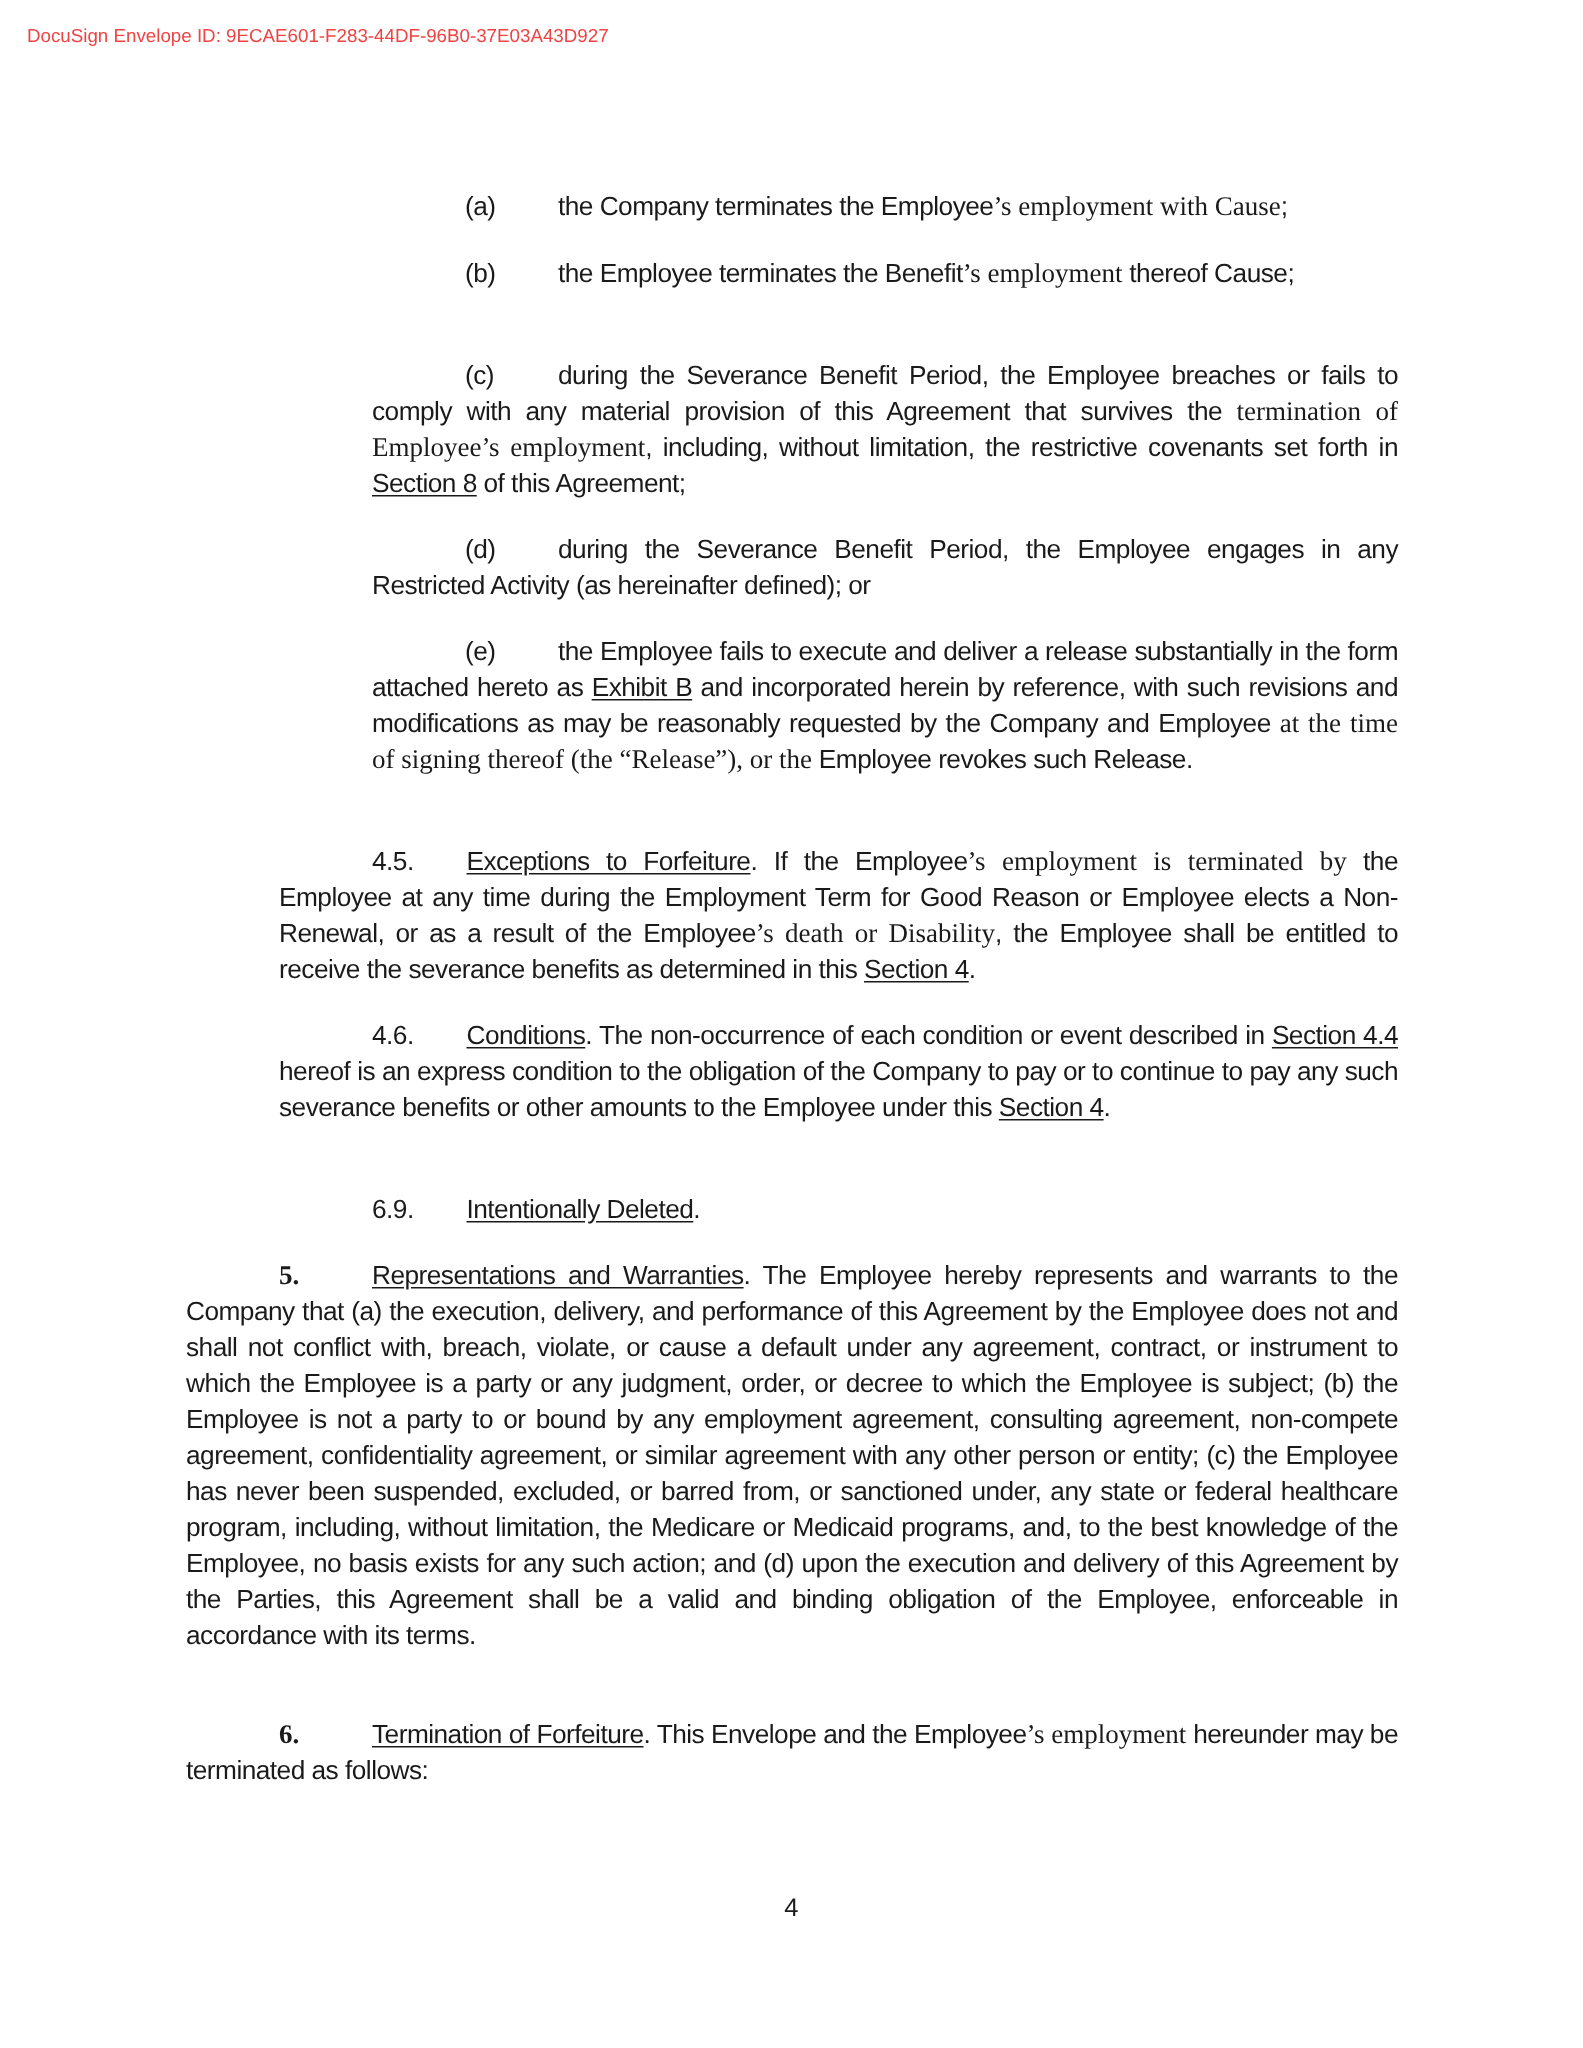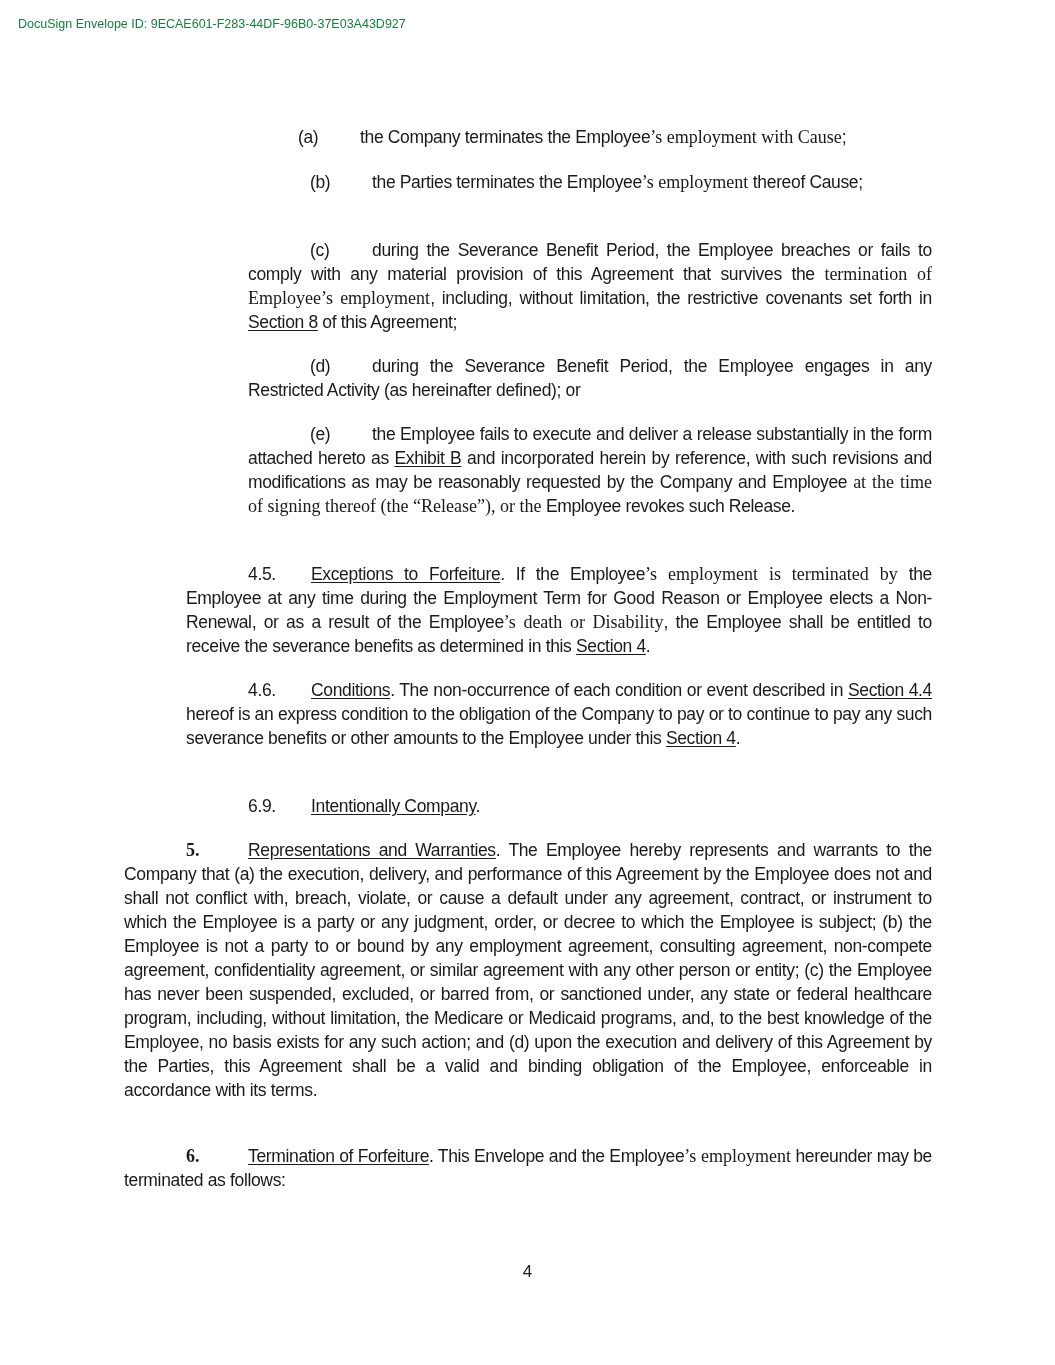--- a/index.html
+++ b/index.html
@@ -1,19 +1,19 @@
 <!DOCTYPE html>
 <html><head>
   <meta charset="utf-8">
   <style>
     html, body { margin: 0; padding: 0; background: #ffffff; }
     body { width: 1055px; height: 1365px; position: relative; overflow: hidden; color: #1a1a1a; }
     .envelope {
       position: absolute; left: 18px; top: 17px;
-      font-family: "Liberation Sans", sans-serif; font-size: 12.5px; color: #15803d;
+      font-family: "Liberation Sans", sans-serif; font-size: 12.5px; color: #ef4444;
     }
     .doc {
       font-family: "Liberation Sans", sans-serif;
       font-size: 17.5px; line-height: 24px; letter-spacing: -0.35px;
       color: #1a1a1a;
     }
     .p { position: absolute; text-align: justify; margin: 0; }
     .p.last-left { text-align-last: left; }
     .serif { font-family: "Liberation Serif", serif; font-size: 18px; letter-spacing: 0; }
     .u { text-decoration: underline; text-underline-offset: 2px; margin-top: 28px; }
@@ -24,26 +24,26 @@
       font-family: "Liberation Sans", sans-serif; font-size: 17px;
     }
   </style>
 </head>
 <body>
 
 <div class="envelope">DocuSign Envelope ID: 9ECAE601-F283-44DF-96B0-37E03A43D927</div>
 
 <div class="doc">
 
-  <p class="p" style="left:236px; top:125px; width:684px;">
+  <p class="p" style="left:248px; top:125px; width:684px;">
     <span class="num" style="width:62px; margin-left:62px;">(a)</span><span>the Company terminates the Employee</span><span class="serif">’s employment with Cause</span><span>;</span>
   </p>
 
   <p class="p last-left" style="left:248px; top:170px; width:684px;">
-    <span class="num" style="width:62px; margin-left:62px;">(b)</span><span>the Parties terminates the Employee</span><span class="serif">’s employment</span><span> thereof Cause;</span>
+    <span class="num" style="width:62px; margin-left:62px;">(b)</span><span>the Employee terminates the Benefit</span><span class="serif">’s employment</span><span> thereof Cause;</span>
   </p>
 
   <p class="p last-left" style="left:248px; top:238px; width:684px;">
     <span class="num" style="width:62px; margin-left:62px;">(c)</span><span>during the Severance Benefit Period, the Employee breaches or fails to comply with any material provision of this Agreement that survives the </span><span class="serif">termination of Employee’s employment</span><span>, including, without limitation, the restrictive covenants set forth in </span><span class="u">Section 8</span><span> of this Agreement;</span>
   </p>
 
   <p class="p last-left" style="left:248px; top:354px; width:684px;">
     <span class="num" style="width:62px; margin-left:62px;">(d)</span><span>during the Severance Benefit Period, the Employee engages in any Restricted Activity (as hereinafter defined); or</span>
   </p>
 
@@ -53,21 +53,21 @@
 
   <p class="p last-left" style="left:186px; top:562px; width:746px;">
     <span class="num" style="width:63px; margin-left:62px;">4.5.</span><span class="u">Exceptions to Forfeiture</span><span>.  If the Employee</span><span class="serif">’s employment is terminated by</span><span> the Employee at any time during the Employment Term for Good Reason or Employee elects a Non-Renewal, or as a result of the Employee</span><span class="serif">’s death or Disability</span><span>, the Employee shall be entitled to receive the severance benefits as determined in this </span><span class="u">Section 4</span><span>.</span>
   </p>
 
   <p class="p last-left" style="left:186px; top:678px; width:746px;">
     <span class="num" style="width:63px; margin-left:62px;">4.6.</span><span class="u">Conditions</span><span>.  The non-occurrence of each condition or event described in </span><span class="u">Section 4.4</span><span> hereof is an express condition to the obligation of the Company to pay or to continue to pay any such severance benefits or other amounts to the Employee under this </span><span class="u">Section 4</span><span>.</span>
   </p>
 
   <p class="p last-left" style="left:186px; top:794px; width:746px;">
-    <span class="num" style="width:63px; margin-left:62px;">6.9.</span><span class="u">Intentionally Company</span><span>.</span>
+    <span class="num" style="width:63px; margin-left:62px;">6.9.</span><span class="u">Intentionally Deleted</span><span>.</span>
   </p>
 
   <p class="p last-left" style="left:124px; top:838px; width:808px;">
     <span class="num bold-num" style="width:62px; margin-left:62px;">5.</span><span class="u">Representations and Warranties</span><span>.  The Employee hereby represents and warrants to the Company that (a) the execution, delivery, and performance of this Agreement by the Employee does not and shall not conflict with, breach, violate, or cause a default under any agreement, contract, or instrument to which the Employee is a party or any judgment, order, or decree to which the Employee is subject; (b) the Employee is not a party to or bound by any employment agreement, consulting agreement, non-compete agreement, confidentiality agreement, or similar agreement with any other person or entity; (c) the Employee has never been suspended, excluded, or barred from, or sanctioned under, any state or federal healthcare program, including, without limitation, the Medicare or Medicaid programs, and, to the best knowledge of the Employee, no basis exists for any such action; and (d) upon the execution and delivery of this Agreement by the Parties, this Agreement shall be a valid and binding obligation of the Employee, enforceable in accordance with its terms.</span>
   </p>
 
   <p class="p last-left" style="left:124px; top:1144px; width:808px;">
     <span class="num bold-num" style="width:62px; margin-left:62px;">6.</span><span class="u">Termination of Forfeiture</span><span>.  This Envelope and the Employee</span><span class="serif">’s employment</span><span> hereunder may be terminated as follows:</span>
   </p>
 

